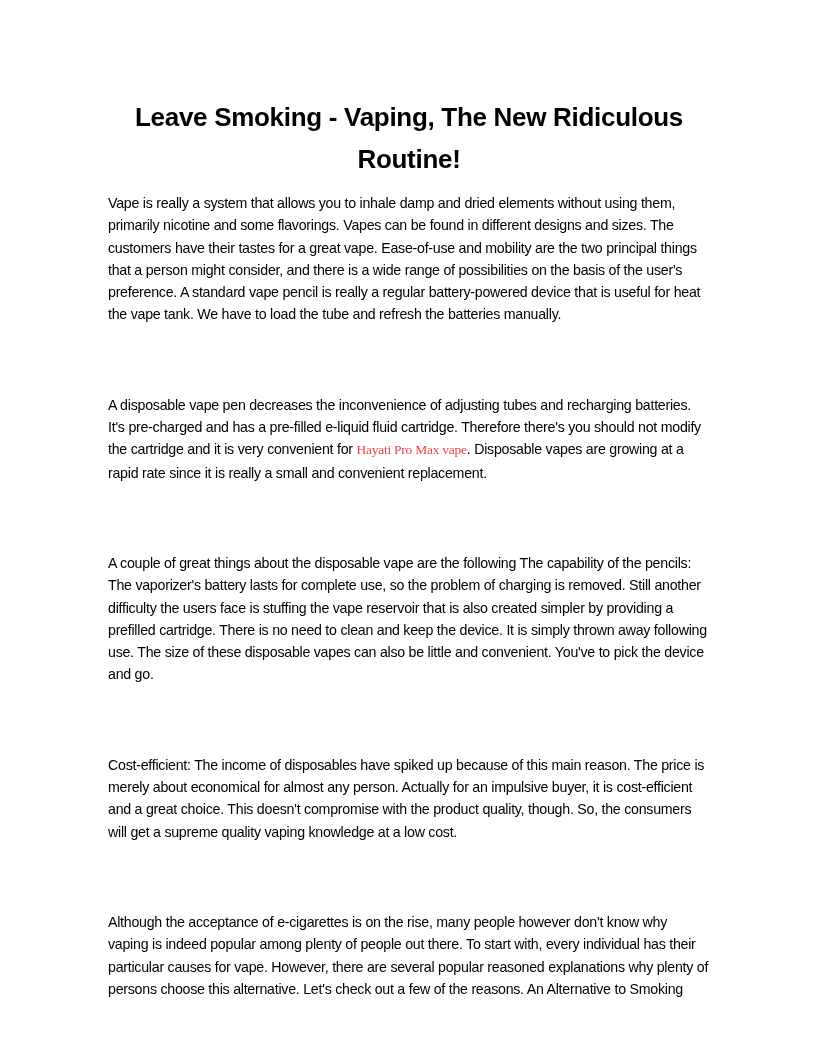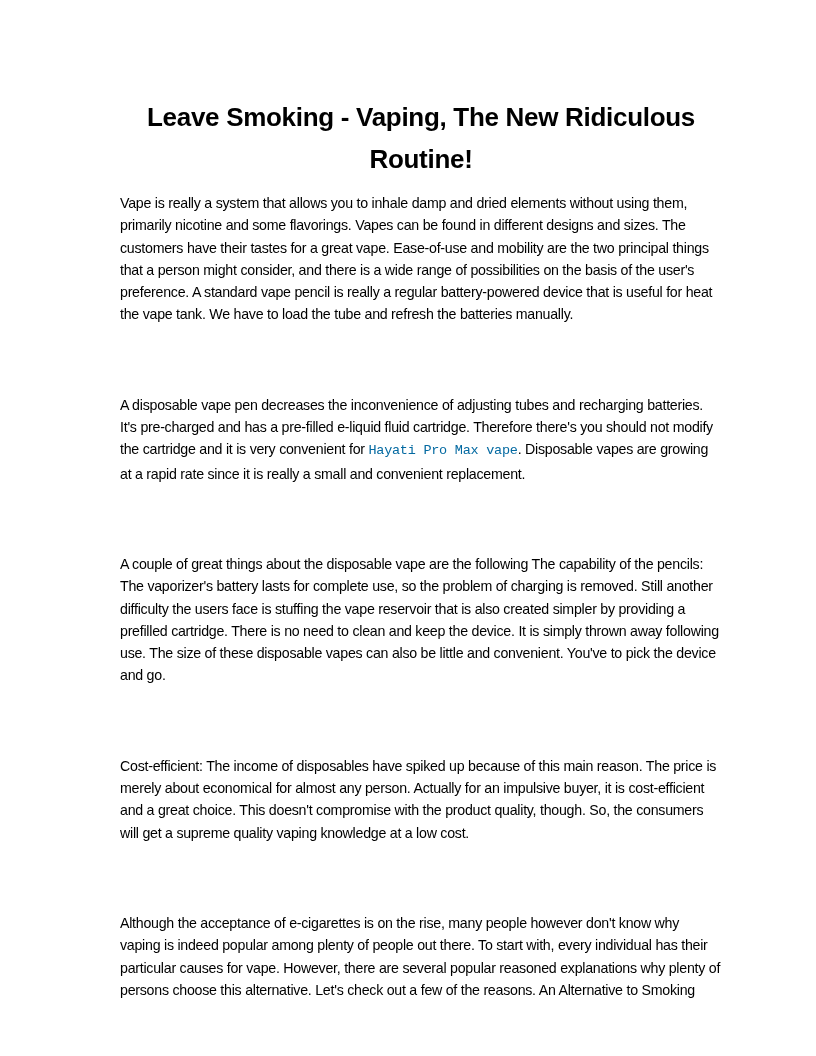--- a/index.html
+++ b/index.html
@@ -1,28 +1,28 @@
 <!DOCTYPE html>
 <html><head>
 <meta charset="utf-8">
 <style>
   html, body { margin: 0; padding: 0; background: #ffffff; }
   body { width: 816px; height: 1056px; position: relative; overflow: hidden; }
-  .page { position: absolute; left: 108px; top: 96px; width: 626px; color: #000; }
+  .page { position: absolute; left: 96px; top: 96px; width: 626px; color: #000; }
   .title {
     font-family: "Liberation Sans", sans-serif;
     font-weight: bold; font-size: 26px; line-height: 42px;
     text-align: center; margin: 0 0 12px 0; letter-spacing: -0.3px;
   }
   .para {
     font-family: "Liberation Sans", sans-serif;
     font-size: 14.2px; line-height: 22.3px; margin: 12px; letter-spacing: -0.25px;
   }
   .gap { height: 44px; }
-  .link { color: #0369a1; font-family: Liberation Mono, monospace; text-decoration: none; font-size: 13.5px; }
+  .link { color: #ef4444; font-family: Liberation Serif, serif; text-decoration: none; font-size: 13.5px; }
 </style>
 </head>
 <body>
 
 <div class="page">
   <h1 class="title">Leave Smoking - Vaping, The New Ridiculous Routine!</h1>
 
   <p class="para">Vape is really a system that allows you to inhale damp and dried elements without using them, primarily nicotine and some flavorings. Vapes can be found in different designs and sizes. The customers have their tastes for a great vape. Ease-of-use and mobility are the two principal things that a person might consider, and there is a wide range of possibilities on the basis of the user's preference. A standard vape pencil is really a regular battery-powered device that is useful for heat the vape tank. We have to load the tube and refresh the batteries manually.</p>
   <div class="gap"></div>
 

